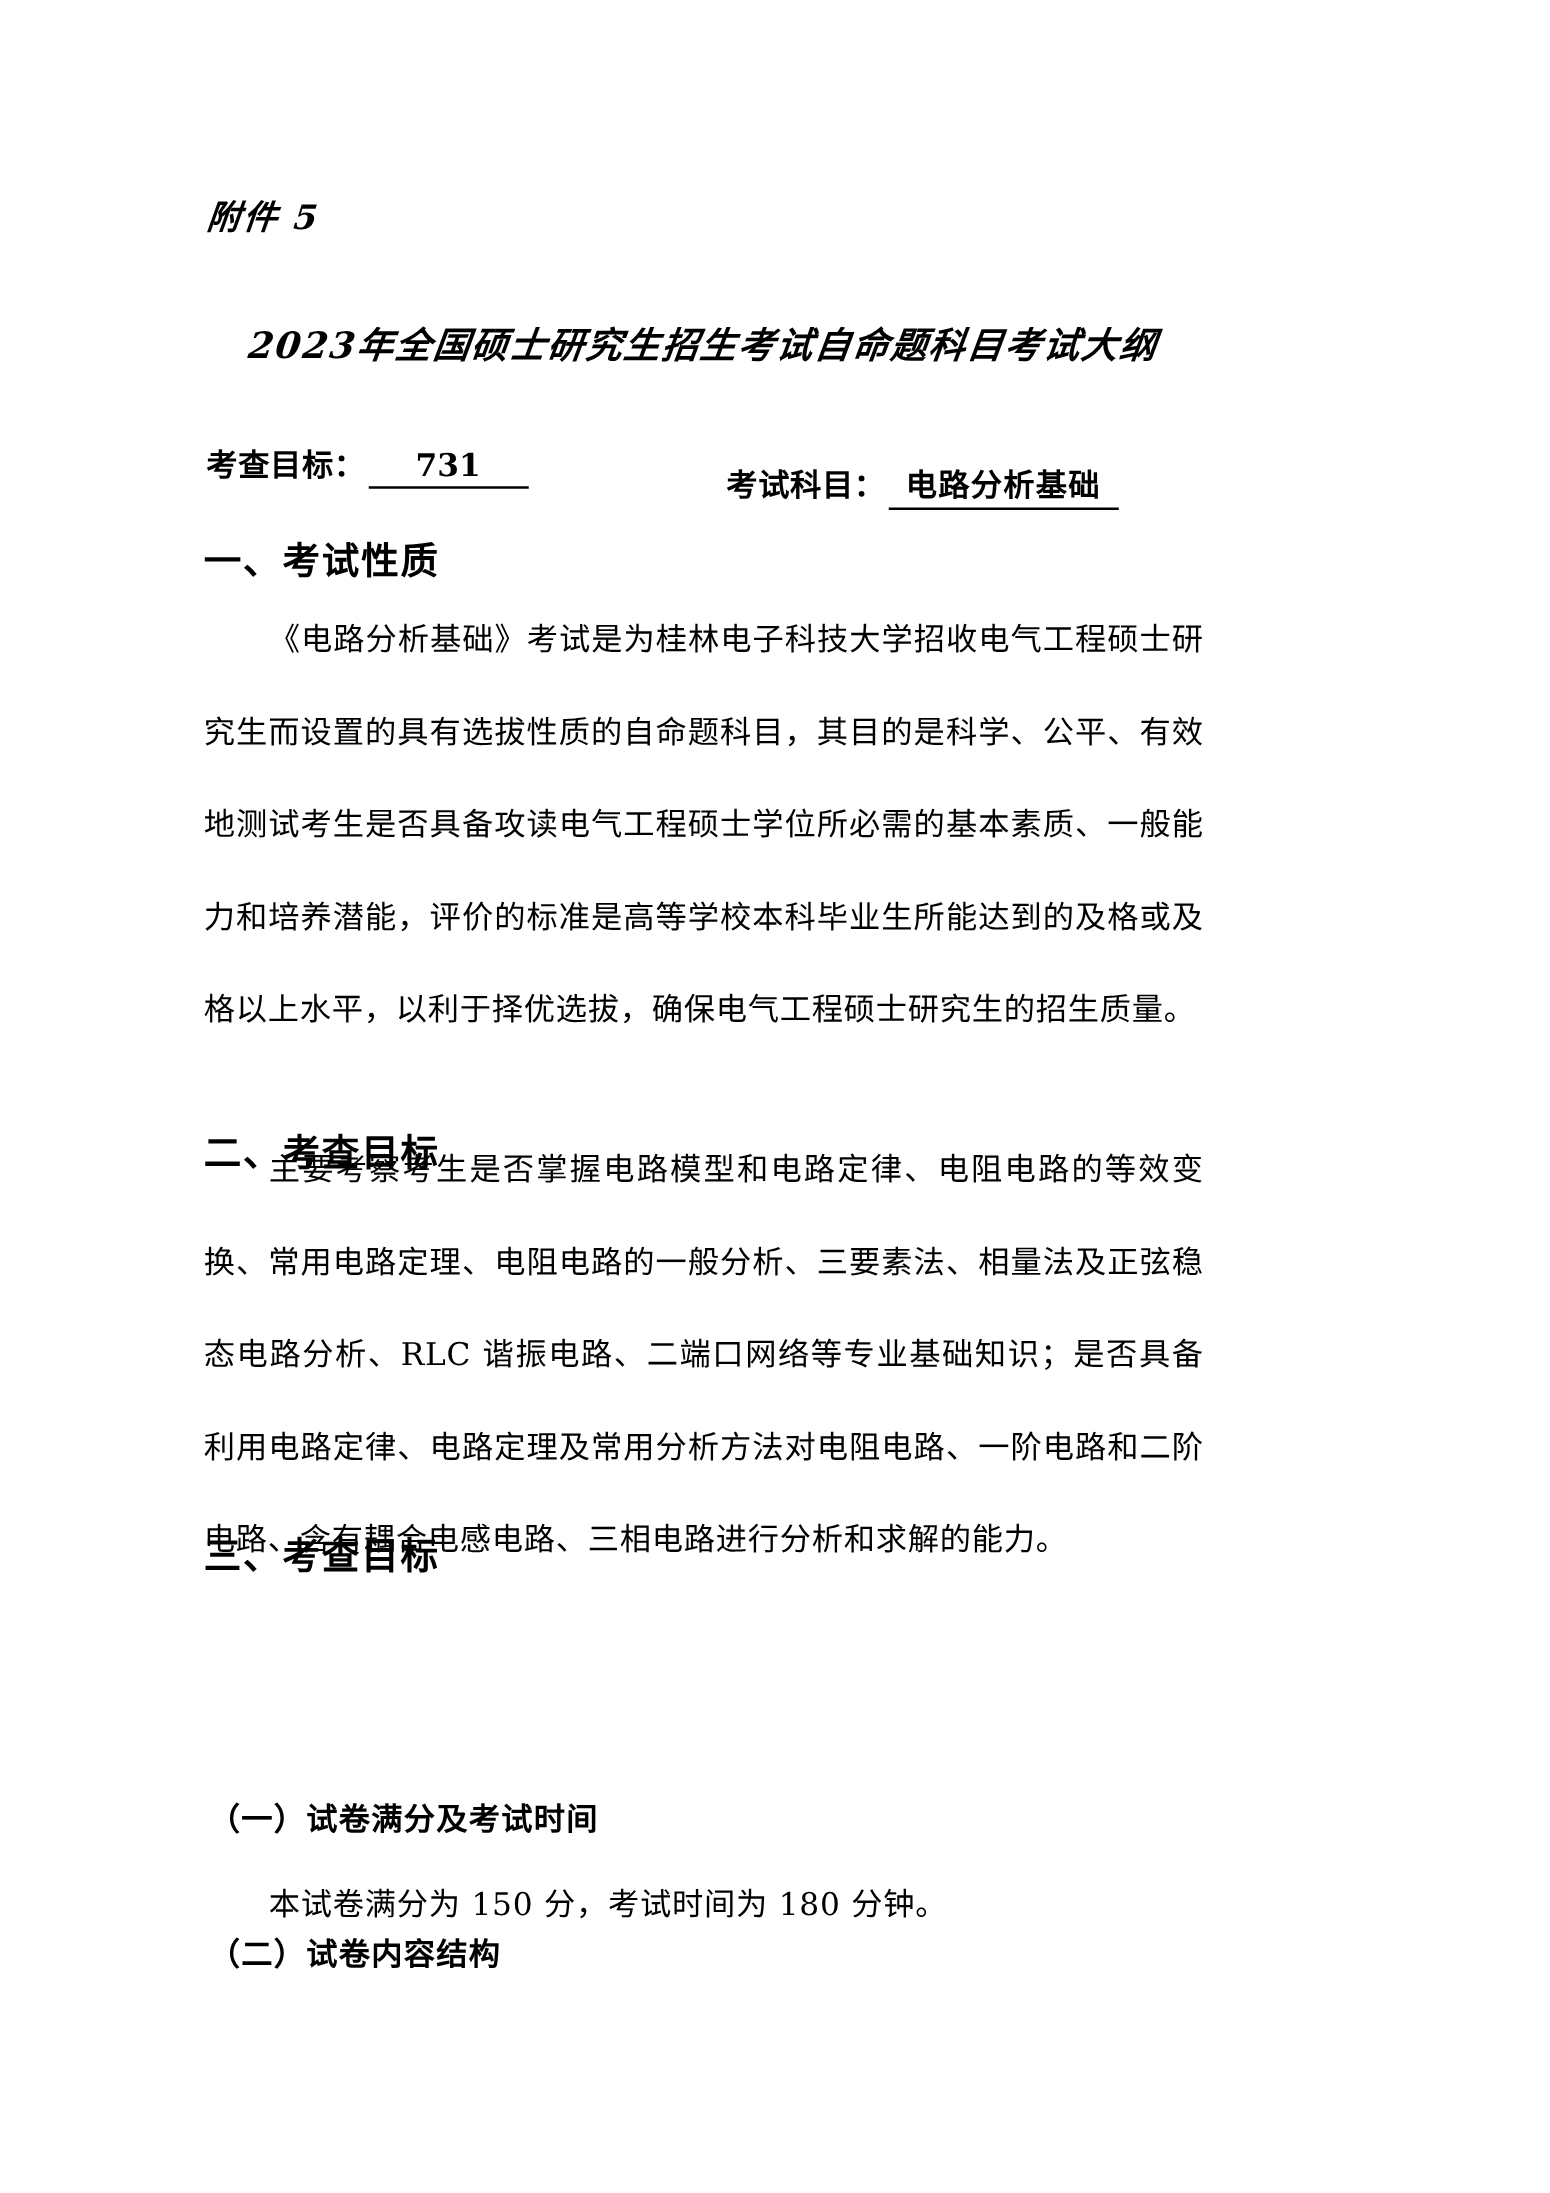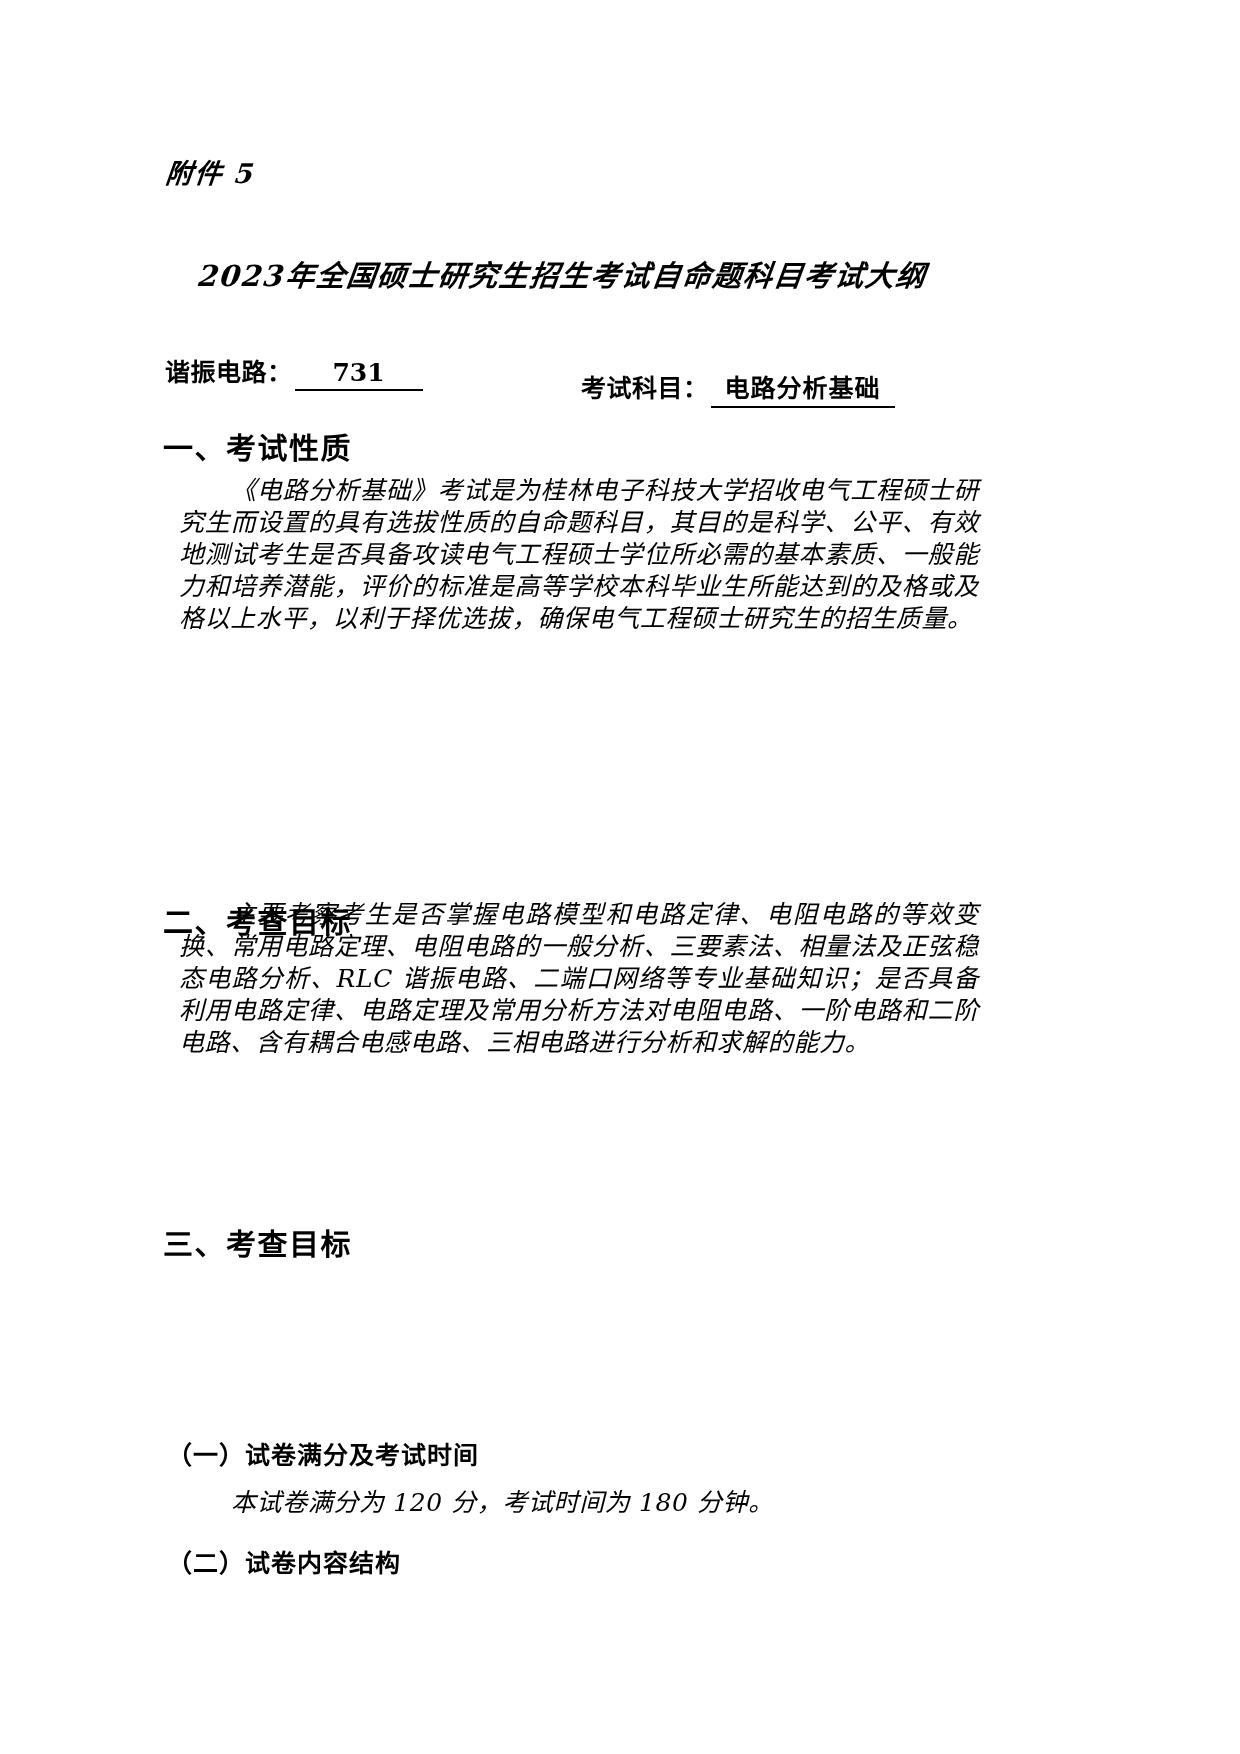--- a/index.html
+++ b/index.html
@@ -112,64 +112,63 @@
     font-family: "DejaVu Serif", serif;
     font-size: 25px;
     font-weight: 600;
     letter-spacing: 1px;
     white-space: nowrap;
   }
 
   
   .para {
     position: absolute;
-    left: 16px;
+    left: 0;
     width: 800px;
     font-family: "DejaVu Serif", serif;
     font-size: 25px;
-    line-height: 32px;
+    line-height: 74px;
     letter-spacing: 0.6px;
     text-align: justify;
     text-align-last: left;
     text-justify: inter-character;
-    font-style: italic;
     font-weight: 500;
   }
   .para.indent { text-indent: 52px; }
   .para.nojust { text-align: left; }
 </style>
 </head>
 <body>
 
 <div class="page">
   <div class="content">
 
     <div class="attach-tag">附件 5</div>
 
     <div class="doc-title">2023年全国硕士研究生招生考试自命题科目考试大纲</div>
 
     <div class="subject-row">
       <div class="subject-left">
-        <span class="field-label">谐振电路：</span>
+        <span class="field-label">考查目标：</span>
         <span class="field-value code">731</span>
       </div>
       <div class="subject-right">
         <span class="field-label">考试科目：</span>
         <span class="field-value name">电路分析基础</span>
       </div>
     </div>
 
     <div class="heading" style="top:424px;">一、考试性质</div>
     <div class="para indent" style="top:475px;">《电路分析基础》考试是为桂林电子科技大学招收电气工程硕士研究生而设置的具有选拔性质的自命题科目，其目的是科学、公平、有效地测试考生是否具备攻读电气工程硕士学位所必需的基本素质、一般能力和培养潜能，评价的标准是高等学校本科毕业生所能达到的及格或及格以上水平，以利于择优选拔，确保电气工程硕士研究生的招生质量。</div>
 
     <div class="heading" style="top:898px;">二、考查目标</div>
     <div class="para indent" style="top:899px;">主要考察考生是否掌握电路模型和电路定律、电阻电路的等效变换、常用电路定理、电阻电路的一般分析、三要素法、相量法及正弦稳态电路分析、RLC 谐振电路、二端口网络等专业基础知识；是否具备利用电路定律、电路定理及常用分析方法对电阻电路、一阶电路和二阶电路、含有耦合电感电路、三相电路进行分析和求解的能力。</div>
 
     <div class="heading" style="top:1220px;">三、考查目标</div>
 
 
     <div class="subheading" style="top:1435px;">（一）试卷满分及考试时间</div>
-    <div class="para indent nojust" style="top:1487px;">本试卷满分为 120 分，考试时间为 180 分钟。</div>
+    <div class="para indent nojust" style="top:1487px;">本试卷满分为 150 分，考试时间为 180 分钟。</div>
 
     <div class="subheading" style="top:1543px;">（二）试卷内容结构</div>
 
   </div>
 </div>
 
 </body></html>

